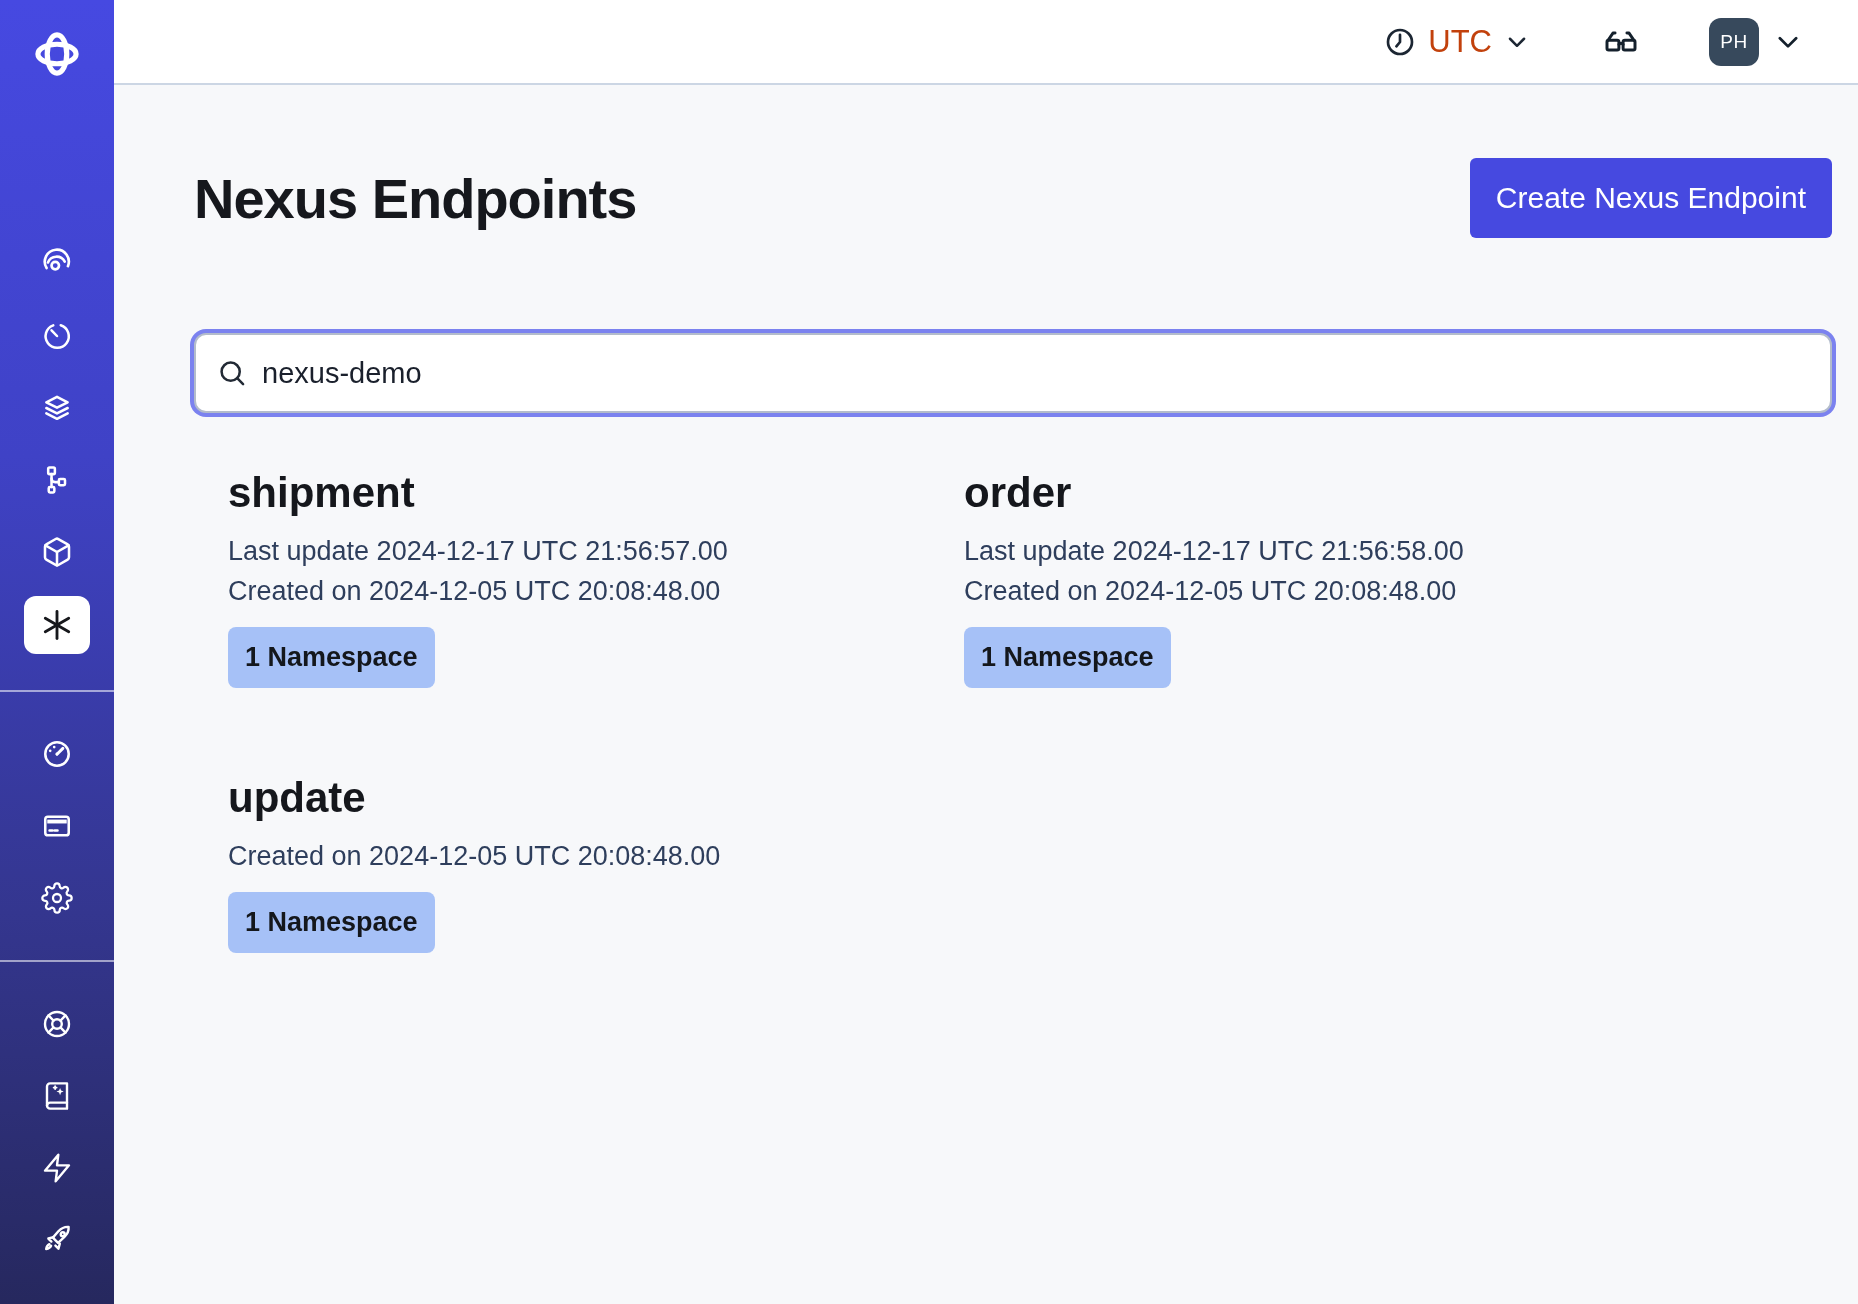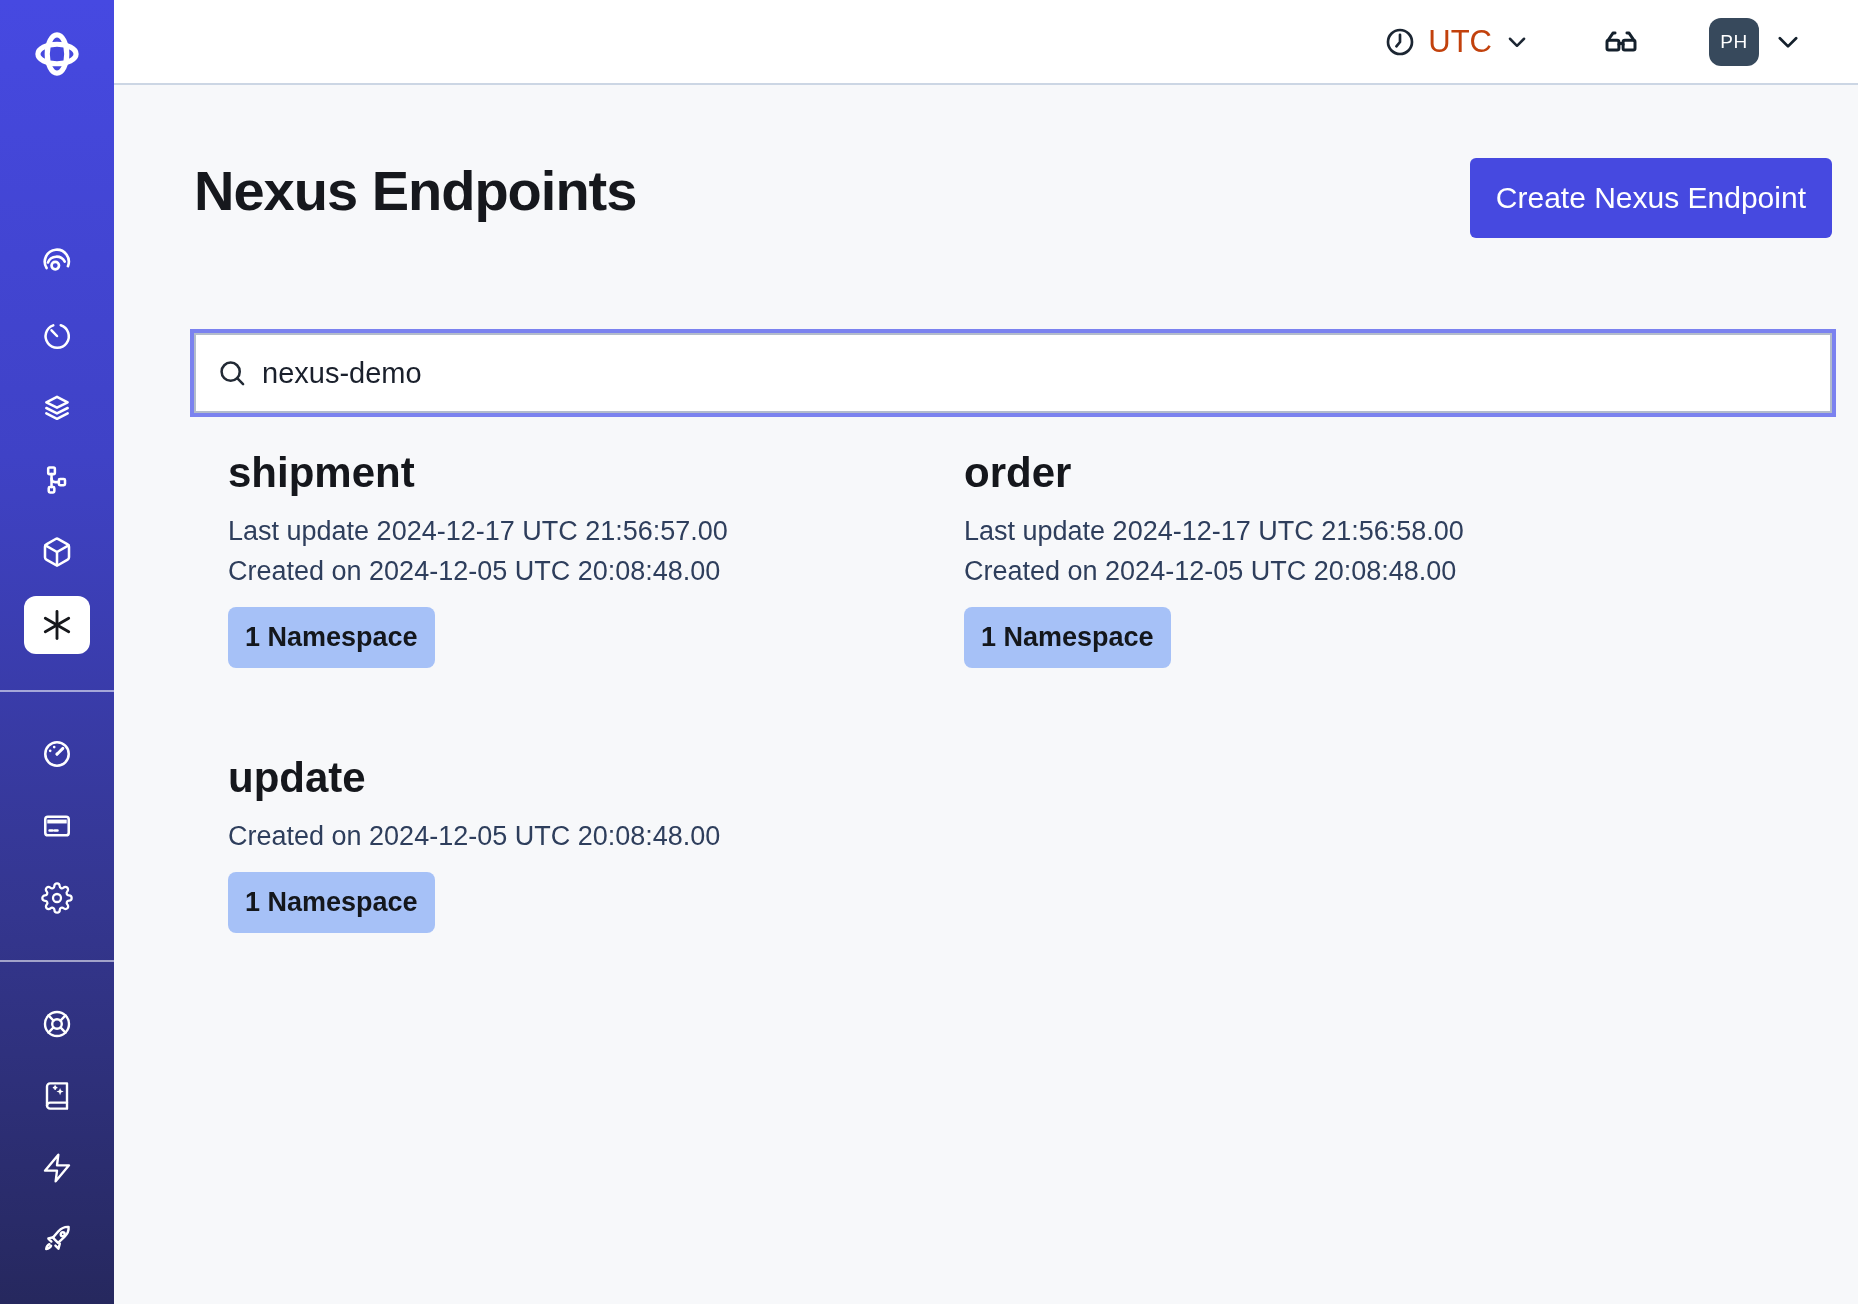--- a/index.html
+++ b/index.html
@@ -39,38 +39,38 @@
   .tz-label { font-size:31px; color:#c2410c; }
   .glasses-btn { margin-left:70px; cursor:pointer; display:flex; align-items:center; }
   .profile { margin-left:58px; display:flex; align-items:center; gap:14px; cursor:pointer;padding-left:9px; }
   .avatar {
     width:50px; height:48px; border-radius:12px; background:#37495c;
     color:#fff; font-size:19px; display:flex; align-items:center; justify-content:center;
     letter-spacing:.5px;
   }
   
   .main { flex:1; padding:0 26px 0 80px; overflow:hidden; }
-  .title-row { margin-top:73px; display:flex; justify-content:space-between; }
+  .title-row { margin-top:73px; display:flex; align-items:center; justify-content:space-between; }
   .page-title { font-size:56px; font-weight:700; color:#16181d; letter-spacing:-1px; }
   .create-btn {
     height:80px; padding:0 26px; background:#4649e0; color:#ffffff;
     font-size:30px; font-family:inherit; border:none; border-radius:6px; cursor:pointer;
   }
   .search-wrap {
     margin-top:95px; height:80px; background:#ffffff;
-    border:2px solid #b3bccb; border-radius:0;
+    border:2px solid #b3bccb; border-radius:12px;
     box-shadow:0 0 0 4px #7b82ef;
     display:flex; align-items:center; padding:0 20px; gap:14px;
   }
   .search-input {
     flex:1; border:none; outline:none; font-size:29px; color:#1a202c;
     font-family:inherit; background:transparent;
   }
   .cards-grid {
-    margin-top:36px; display:grid; grid-template-columns:736px 736px; row-gap:86px;
+    margin-top:56px; display:grid; grid-template-columns:736px 736px; row-gap:86px;
   }
   .endpoint-card { padding-left:34px; cursor:pointer; }
   .endpoint-name { font-size:42px; font-weight:700; color:#15171c; margin-bottom:14px; }
   .endpoint-meta { font-size:27px; color:#2e3e5c; line-height:40px; }
   .ns-badge {
     display:inline-block; margin-top:16px; padding:15px 17px;
     background:#a6c1f7; border-radius:8px;
     font-size:27px; font-weight:700; color:#14171c;
   }
 </style>

